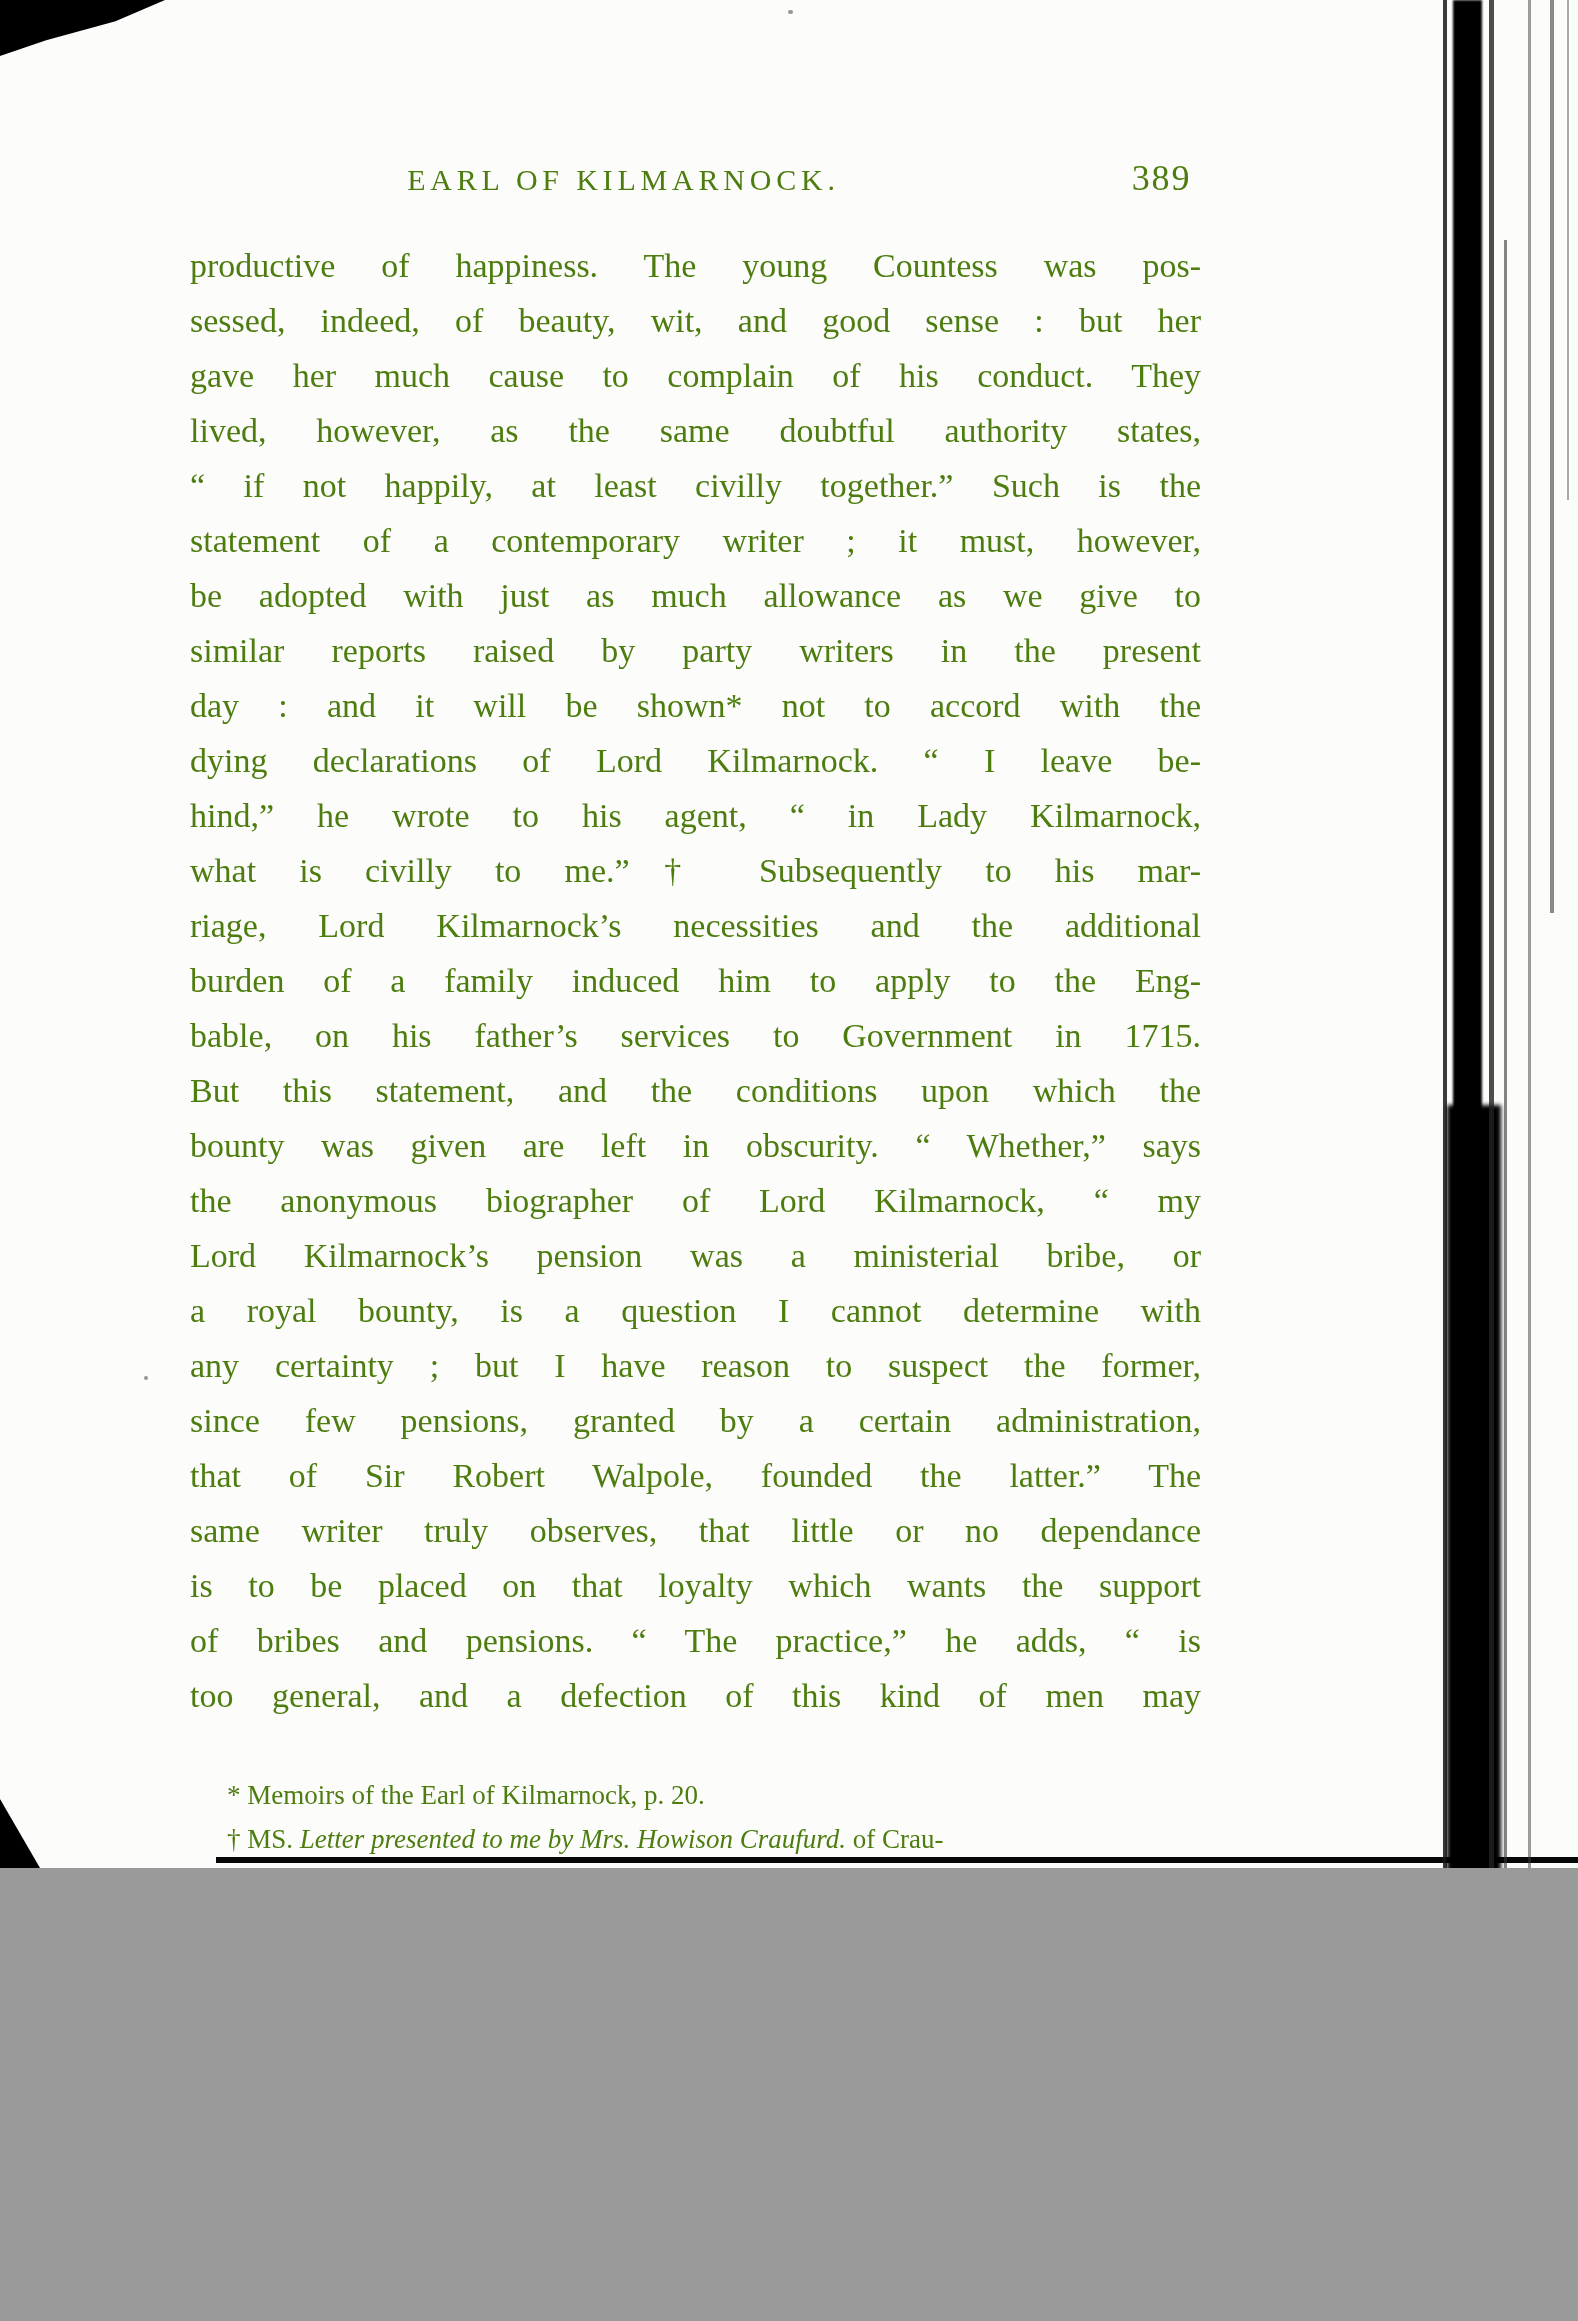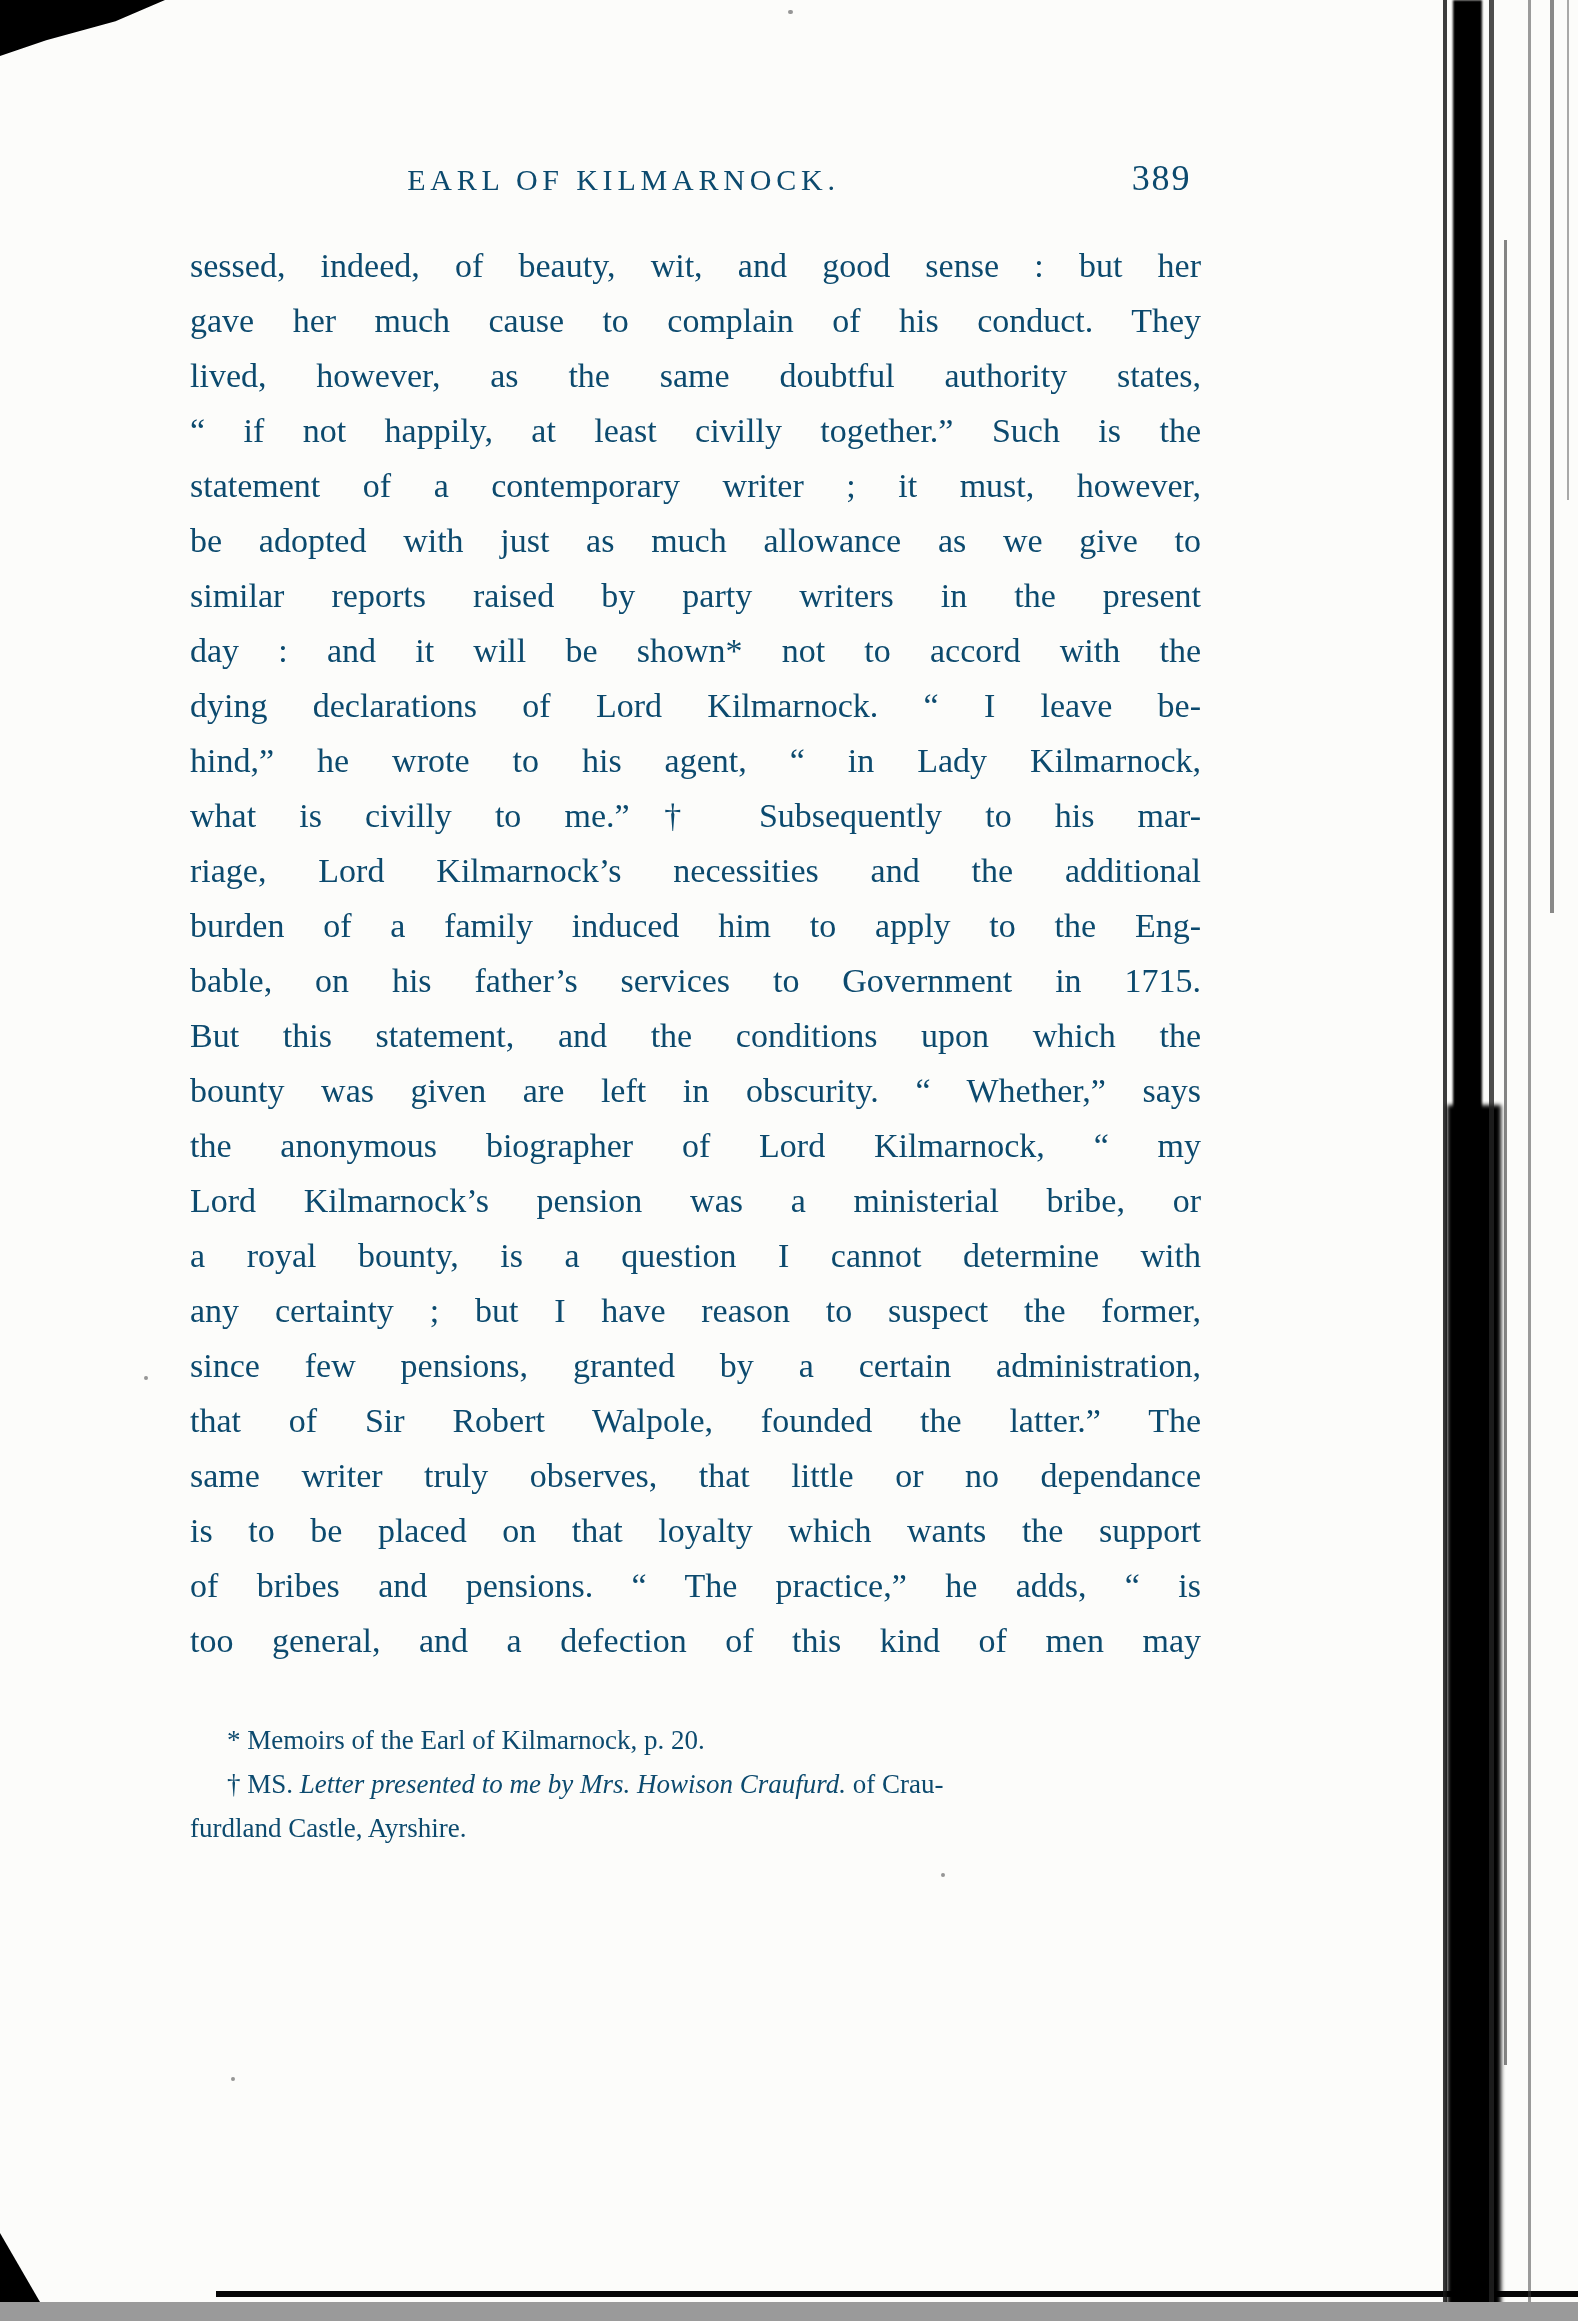--- a/index.html
+++ b/index.html
@@ -1,25 +1,25 @@
 <!DOCTYPE html>
 <html><head>
 <meta charset="utf-8">
 <style>
   * { box-sizing: border-box; }
   html, body { margin: 0; padding: 0; background: #9a9a9a; }
 
   .page {
     position: relative;
     width: 1578px;
-    height: 2302px;
+    height: 1868px;
     background: #fcfcfa;
     overflow: hidden;
     font-family: "Liberation Serif", "DejaVu Serif", serif;
-    color: #0c4a6e;
+    color: #4d7c0f;
   }
 
   .text-block {
     position: absolute;
     left: 190px;
     top: 163px;
     width: 1011px;
   }
 
   .header-row { position: relative; height: 48px; margin-bottom: 27px; }
@@ -90,20 +90,21 @@
 <div class="page">
 
   <div class="text-block">
 
     <div class="header-row">
       <div class="running-header">EARL OF KILMARNOCK.</div>
       <div class="page-number">389</div>
     </div>
 
     <div class="body-lines">
+        <div class="line">productive of happiness.  The young Countess was pos-</div>
         <div class="line">sessed, indeed, of beauty, wit, and good sense : but her</div>
         <div class="line">gave her much cause to complain of his conduct.  They</div>
         <div class="line">lived, however, as the same doubtful authority states,</div>
         <div class="line">“ if not happily, at least civilly together.”  Such is the</div>
         <div class="line">statement of a contemporary writer ; it must, however,</div>
         <div class="line">be adopted with just as much allowance as we give to</div>
         <div class="line">similar reports raised by party writers in the present</div>
         <div class="line">day : and it will be shown* not to accord with the</div>
         <div class="line">dying declarations of Lord Kilmarnock.  “ I leave be-</div>
         <div class="line">hind,” he wrote to his agent, “ in Lady Kilmarnock,</div>

